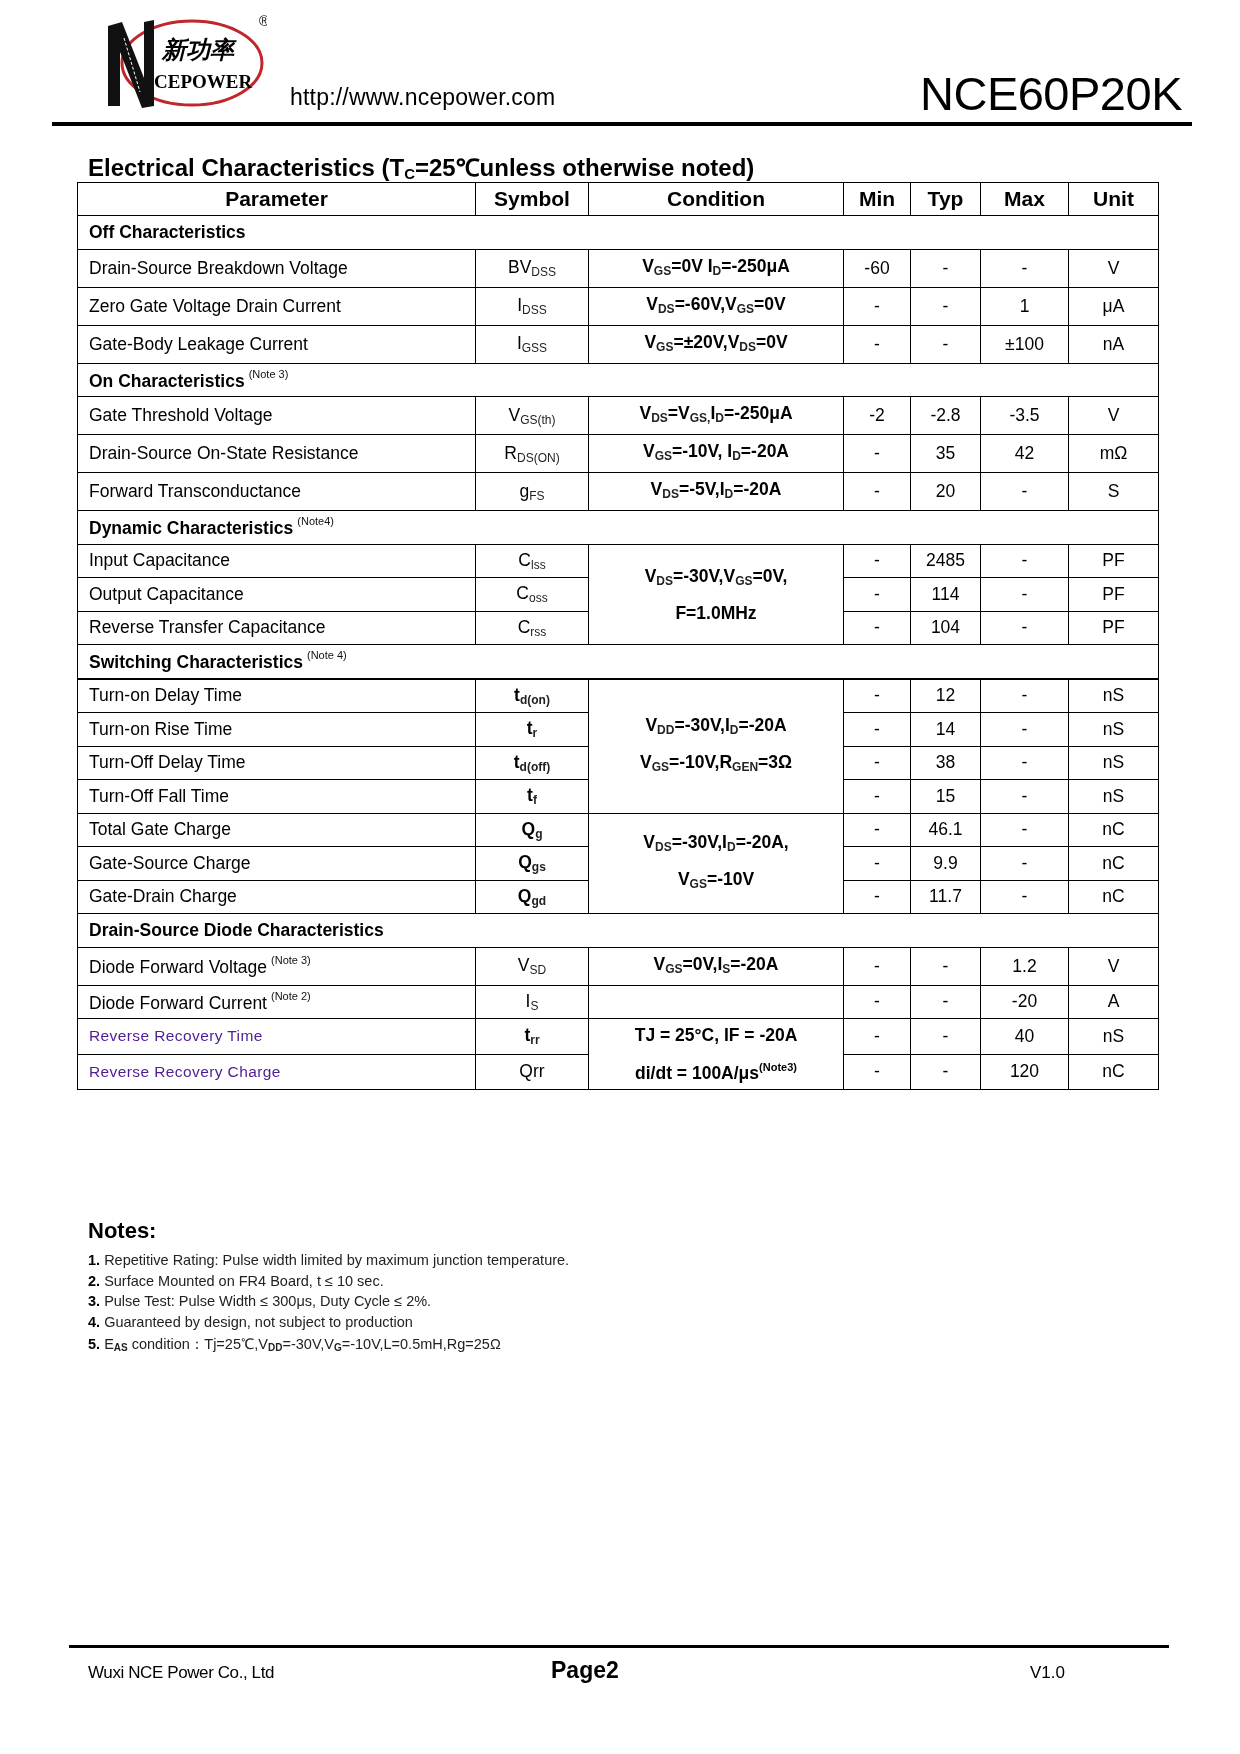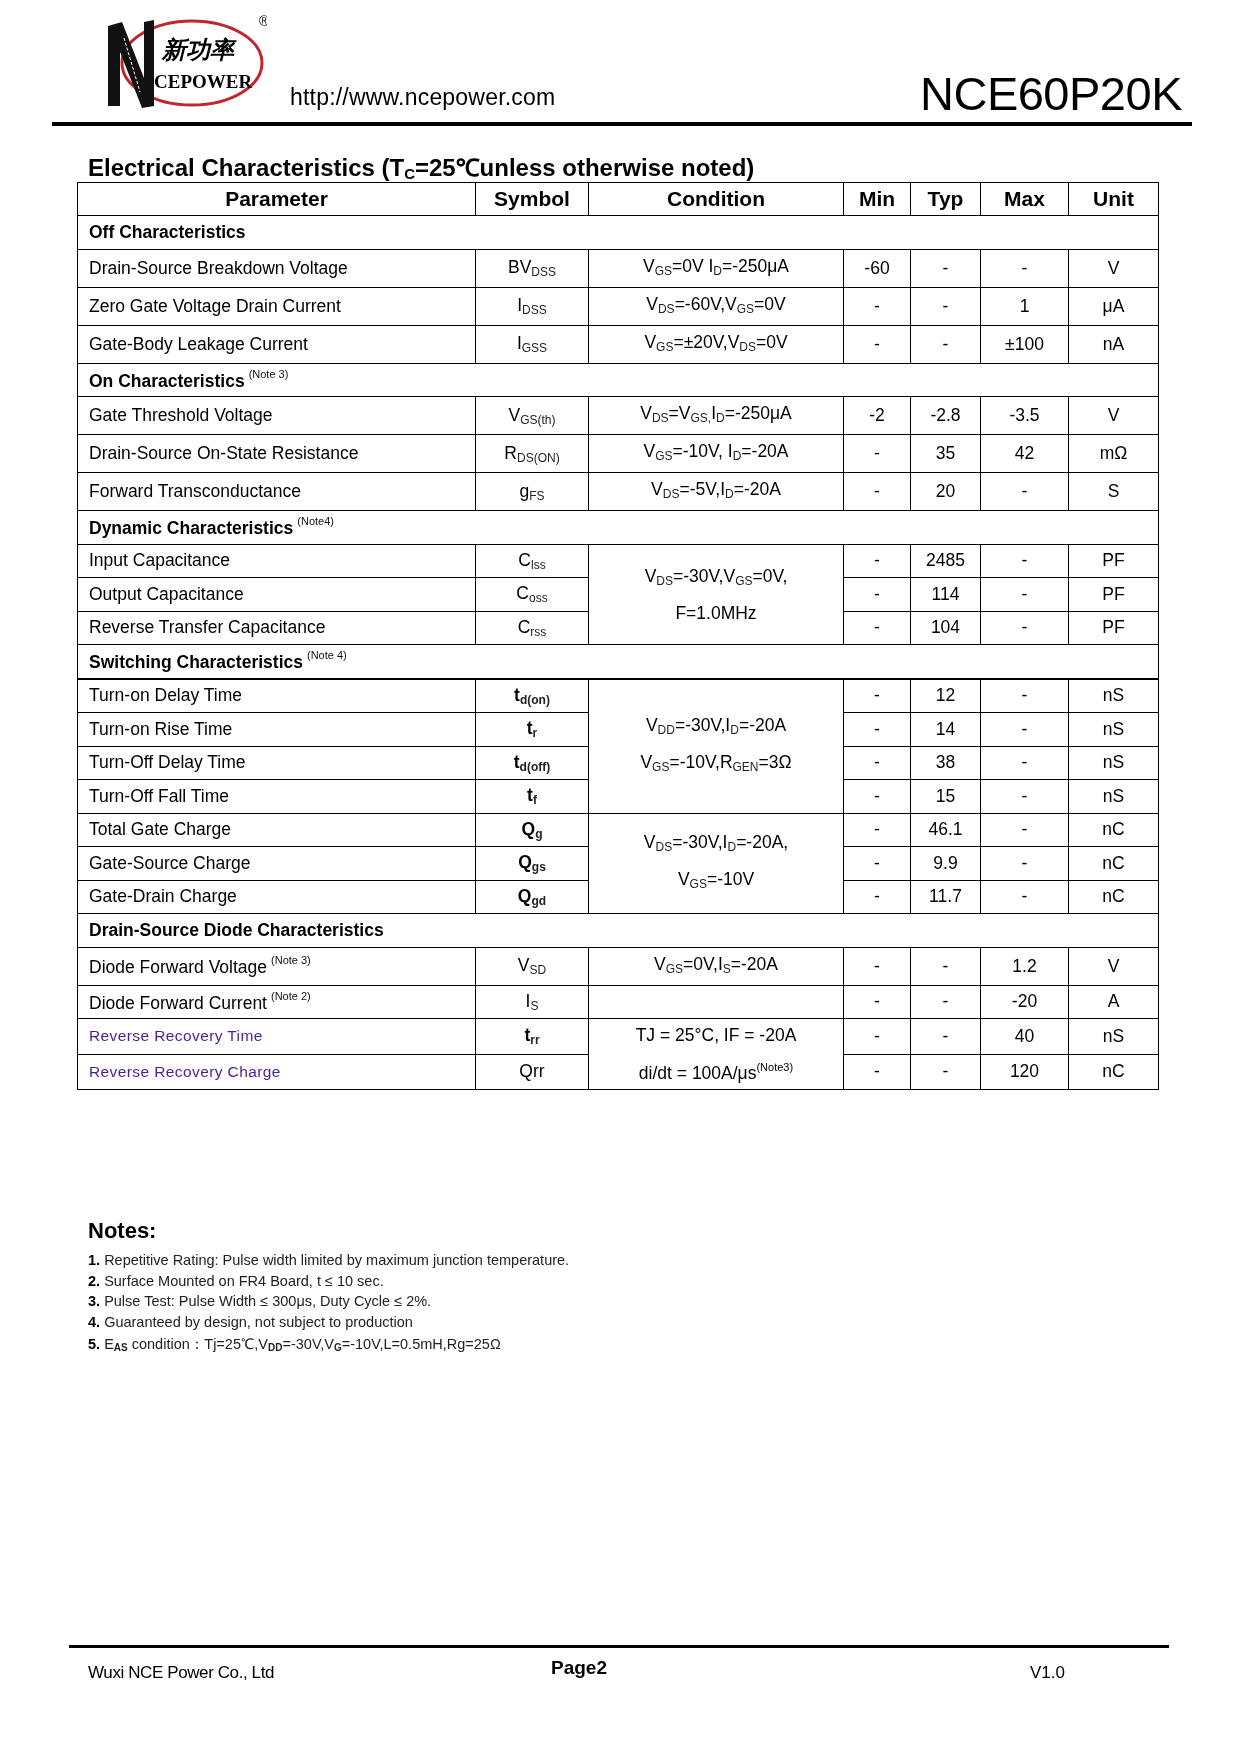--- a/index.html
+++ b/index.html
@@ -25,34 +25,34 @@
                        white-space:nowrap; overflow:visible; }
   #spec th { font-weight:bold; font-size:21px; height:32px; }
   #spec td.param { text-align:left; padding-left:11px; }
   #spec td.light { color:#4c1d95; font-size:15.5px; letter-spacing:0.4px; }
   #spec tr.section td { text-align:left; padding-left:11px; font-weight:bold; font-size:17.5px; }
   #spec tr.thick-top td { border-top:2.5px solid #000; }
   .note-sup { font-size:11px; font-weight:normal; vertical-align:9px; margin-left:4px; color:#111; }
   .sym { font-size:18px; }
   .sym sub, .cond sub { font-size:12px; vertical-align:-3px; color:#222;text-align:center; }
   .sym.bold { font-weight:bold; }
-  .cond { font-size:17.5px; line-height:32px; }
+  .cond { font-size:17.5px; line-height:32px;font-weight:bold; }
   .cond sup { font-size:11px; vertical-align:8px; }
 
   
   #notes-title { left:88px; top:1218px; font-size:22px; font-weight:bold; }
   #notes-list { left:88px; top:1250px; font-size:14.5px; line-height:20.5px; color:#222; }
   #notes-list .n { white-space:nowrap; }
   #notes-list b { color:#000; }
   #notes-list sub { font-size:10px; vertical-align:-2px; font-weight:bold; }
 
   
   #foot-rule { left:69px; top:1645px; width:1100px; height:3px; background:#000; }
   #foot-company { left:88px; top:1663px; font-size:17px; letter-spacing:-0.4px; }
-  #foot-page { left:551px; top:1657px; font-size:19px; font-weight:bold; }
+  #foot-page { left:551px; top:1657px; font-size:23px; font-weight:bold; }
   #foot-version { left:1030px; top:1663px; font-size:17px; }
 </style>
 </head>
 <body>
 
 <div id="logo" class="abs">
   <svg width="165" height="108" viewBox="0 0 165 108">
     <ellipse cx="90" cy="55" rx="70" ry="42" fill="none" stroke="#c0262c" stroke-width="3"></ellipse>
 
     <polygon points="6,18 20,14 42,70 42,14 52,12 52,98 40,100 18,44 18,98 6,98" fill="#111"></polygon>

